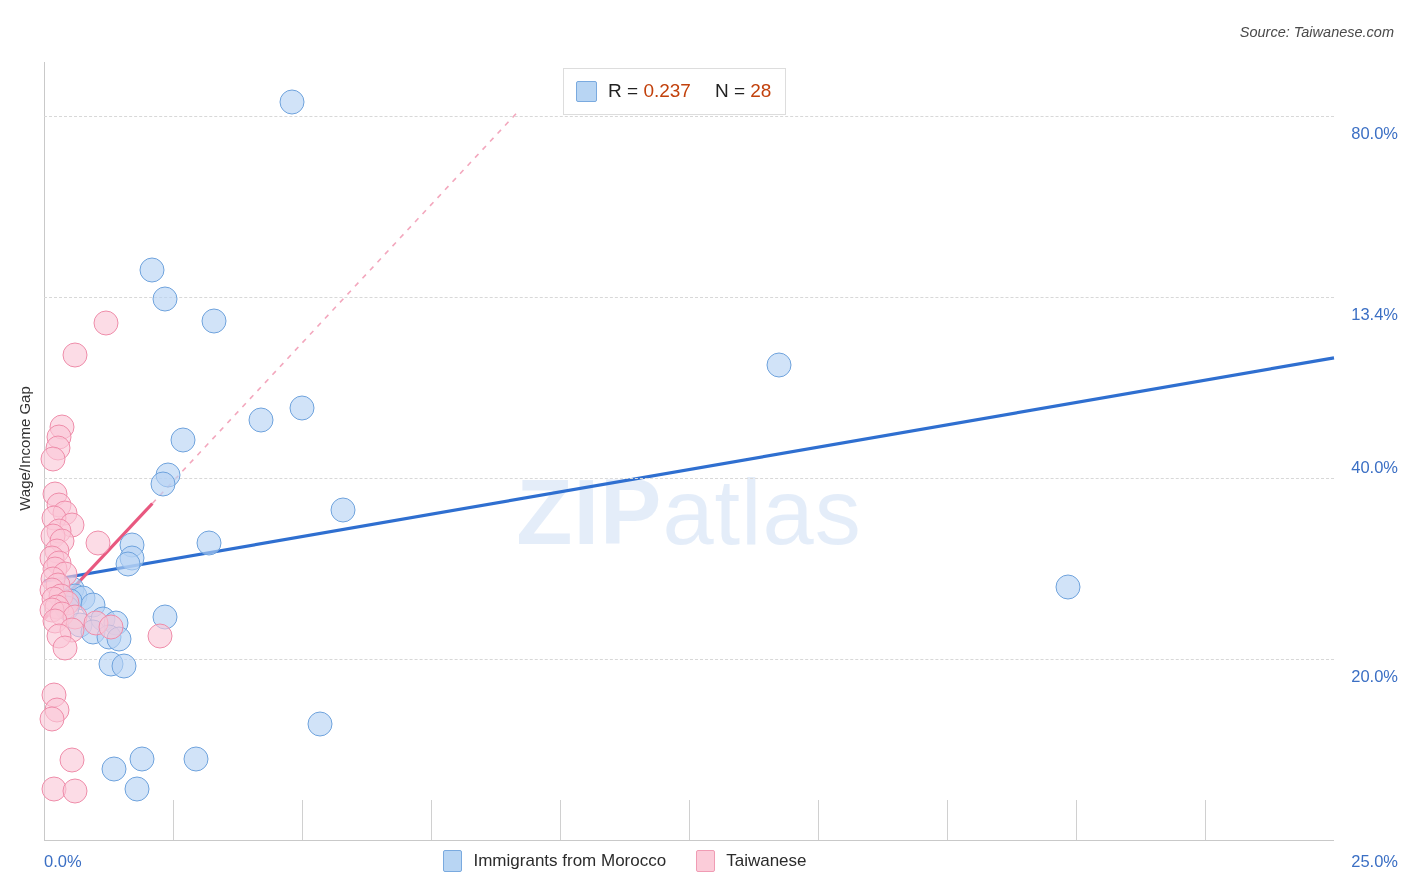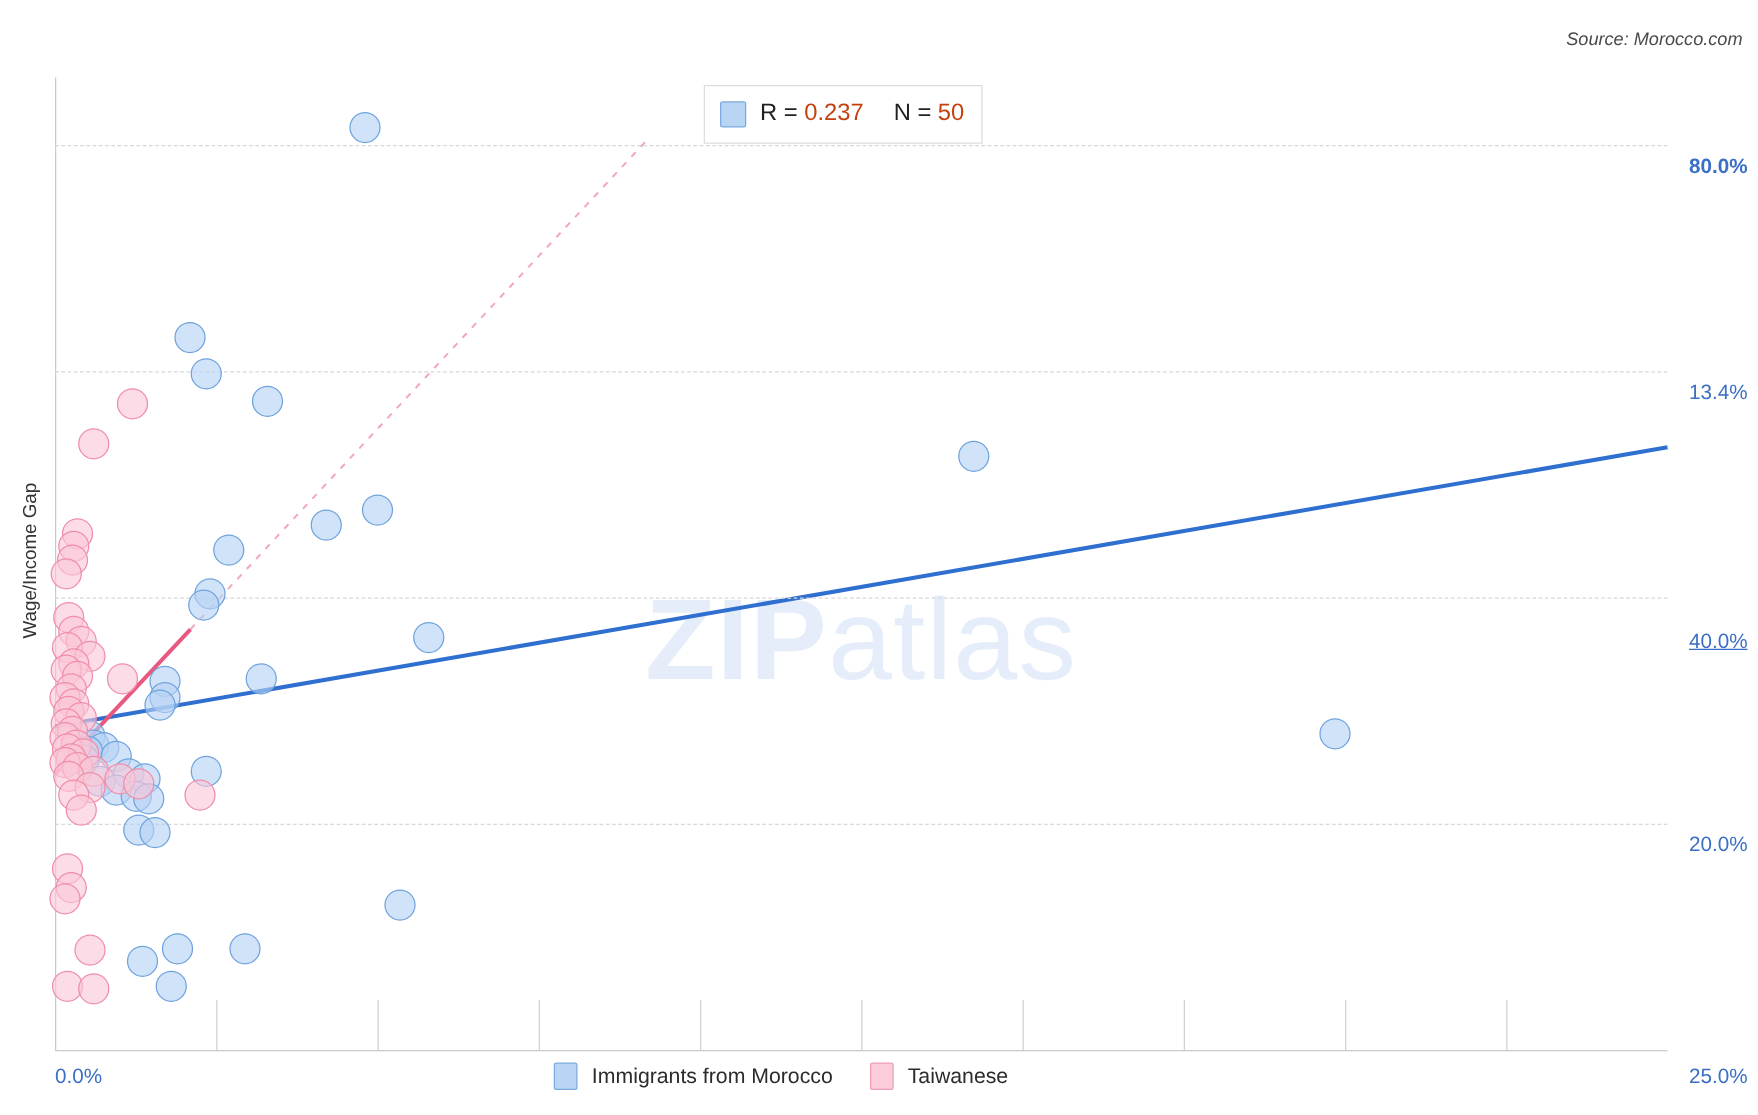--- a/index.html
+++ b/index.html
@@ -121,21 +121,21 @@
   .bl-item { display: flex; align-items: center; gap: 11px; }
   .bl-sw { width: 19px; height: 22px; border-radius: 2px; }
   .bl-sw.blue { background: #b8d5f3; border: 1px solid #7aaadf; }
   .bl-sw.pink { background: #fbccd9; border: 1px solid #f09cb4; }
 </style>
 </head>
 <body>
 
 <div id="root">
 
-  <div class="hdr-source">Source: Morocco.com</div>
+  <div class="hdr-source">Source: Taiwanese.com</div>
 
   <div class="axis-left"></div>
   <div class="axis-bottom"></div>
 
   <div class="plot" id="plot">
     <div class="watermark">
       <span class="w1">ZIP</span><span class="w2">atlas</span>
     </div>
     <svg class="fitsvg" id="fitsvg" width="1290" height="778">
         <line x1="108.36000000000001" y1="441.4697674418604" x2="474.71999999999997" y2="48.8511627906978" stroke="#f3a7bd" stroke-width="1.6" stroke-dasharray="5,6"></line>
@@ -230,34 +230,34 @@
       <div class="pt pink" style="width: 25px; height: 25px; left: 20.64px; top: 586.214px;"></div>
       <div class="pt pink" style="width: 25px; height: 25px; left: 10.32px; top: 633.256px;"></div>
       <div class="pt pink" style="width: 25px; height: 25px; left: 12.9px; top: 647.73px;"></div>
       <div class="pt pink" style="width: 25px; height: 25px; left: 7.74px; top: 656.777px;"></div>
       <div class="pt pink" style="width: 25px; height: 25px; left: 28.38px; top: 698.391px;"></div>
       <div class="pt pink" style="width: 25px; height: 25px; left: 10.32px; top: 727.34px;"></div>
       <div class="pt pink" style="width: 25px; height: 25px; left: 30.96px; top: 729.149px;"></div>
     </div>
 
   <div id="ylabels">
-      <div class="ylab-right" style="top: 124.279px; font-weight: bold;">80.0%</div>
+      <div class="ylab-right" style="top: 124.279px;">80.0%</div>
       <div class="ylab-right" style="top: 305.209px;">13.4%</div>
-      <div class="ylab-right" style="top: 504px; text-decoration: underline;">40.0%</div>
+      <div class="ylab-right" style="top: 458px;">40.0%</div>
       <div class="ylab-right" style="top: 667.07px;">20.0%</div>
     </div>
   <div class="ytitle">Wage/Income Gap</div>
   <div class="xlab left">0.0%</div>
   <div class="xlab right">25.0%</div>
 
   <div class="stats">
     <div class="stats-row">
       <span class="sw blue"></span>
       <span class="stats-r"><span>R = </span><span class="num">0.237</span></span>
-      <span class="stats-n"><span>N = </span><span class="num">50</span></span>
+      <span class="stats-n"><span>N = </span><span class="num">28</span></span>
     </div>
   </div>
 
   <div class="blegend">
     <div class="bl-item">
       <span class="bl-sw blue"></span>
       <span>Immigrants from Morocco</span>
     </div>
     <div class="bl-item">
       <span class="bl-sw pink"></span>

